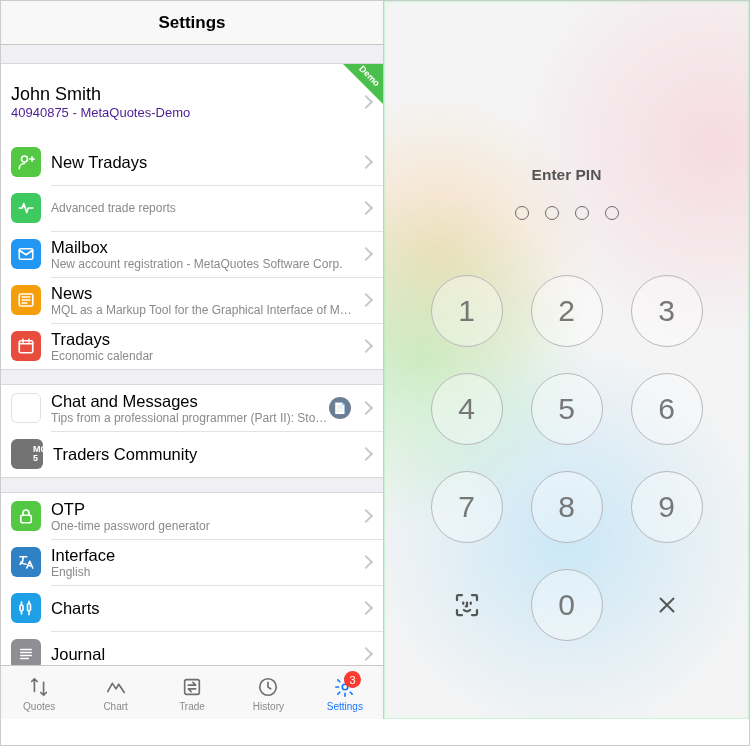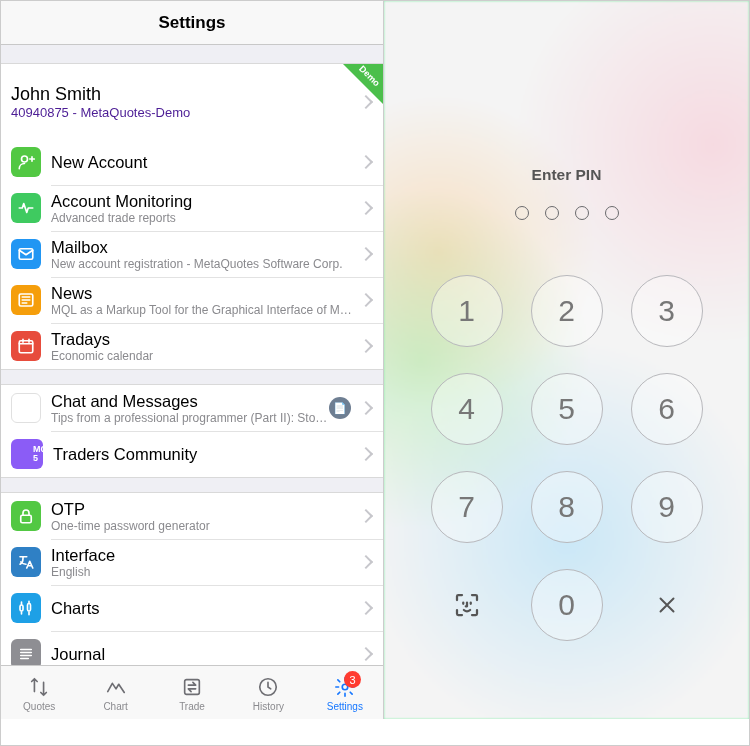--- a/index.html
+++ b/index.html
@@ -124,21 +124,21 @@
     font-size: 11px;
     margin-right: 4px;
   }
   
   .ic-green { background: #52c843; }
   .ic-greenw { background: #3fca60; }
   .ic-blue { background: #2196f3; }
   .ic-orange { background: #f59e0b; }
   .ic-red { background: #e74c3c; }
   .ic-white { background: #fff; border: 1px solid #e0e0e0; color: #2f80c5; }
-  .ic-navy { background: #8b5cf6; font-size:10px;padding-left:32px; }
+  .ic-navy { background: #737373; font-size:10px;padding-left:32px; }
   .ic-gray { background: #8e8e93; }
   .ic-blueA { background: #2f80c5; }
   .ic-cyan { background: #1ea0e6; }
   .ic-globe { background: linear-gradient(135deg,#6fc7a9,#2e86d6); }
   
   .tabbar {
     height: 54px;
     background: #f8f8f8;
     border-top: 1px solid #c8c8c8;
     display: flex;
@@ -240,34 +240,33 @@
       <div id="g1">
           <div class="row">
     <div class="icon ic-green">
               <svg width="18" height="18" viewBox="0 0 24 24" fill="none" stroke="currentColor" stroke-width="2.2" stroke-linecap="round" stroke-linejoin="round">
                 <circle cx="10" cy="8" r="4"></circle>
                 <path d="M3 21c0-4 3-7 7-7"></path>
                 <path d="M17 8h6M20 5v6"></path>
               </svg>
             </div>
     <div class="labels">
-      <div class="title">New Account</div>
+      <div class="title">New Tradays</div>
 
     </div>
 
     <span class="chev"></span>
           </div>
           <div class="row">
     <div class="icon ic-greenw">
               <svg width="18" height="18" viewBox="0 0 24 24" fill="none" stroke="currentColor" stroke-width="2.2" stroke-linecap="round" stroke-linejoin="round">
                 <path d="M3 12h4l2-6 4 12 2-6h6"></path>
               </svg>
             </div>
     <div class="labels">
-      <div class="title">Account Monitoring</div>
       <div class="sub">Advanced trade reports</div>
     </div>
 
     <span class="chev"></span>
           </div>
           <div class="row">
     <div class="icon ic-blue">
               <svg width="18" height="18" viewBox="0 0 24 24" fill="none" stroke="currentColor" stroke-width="2.2" stroke-linecap="round" stroke-linejoin="round">
                 <rect x="3" y="5" width="18" height="14" rx="2"></rect>
                 <path d="M3 7l9 6 9-6"></path>

